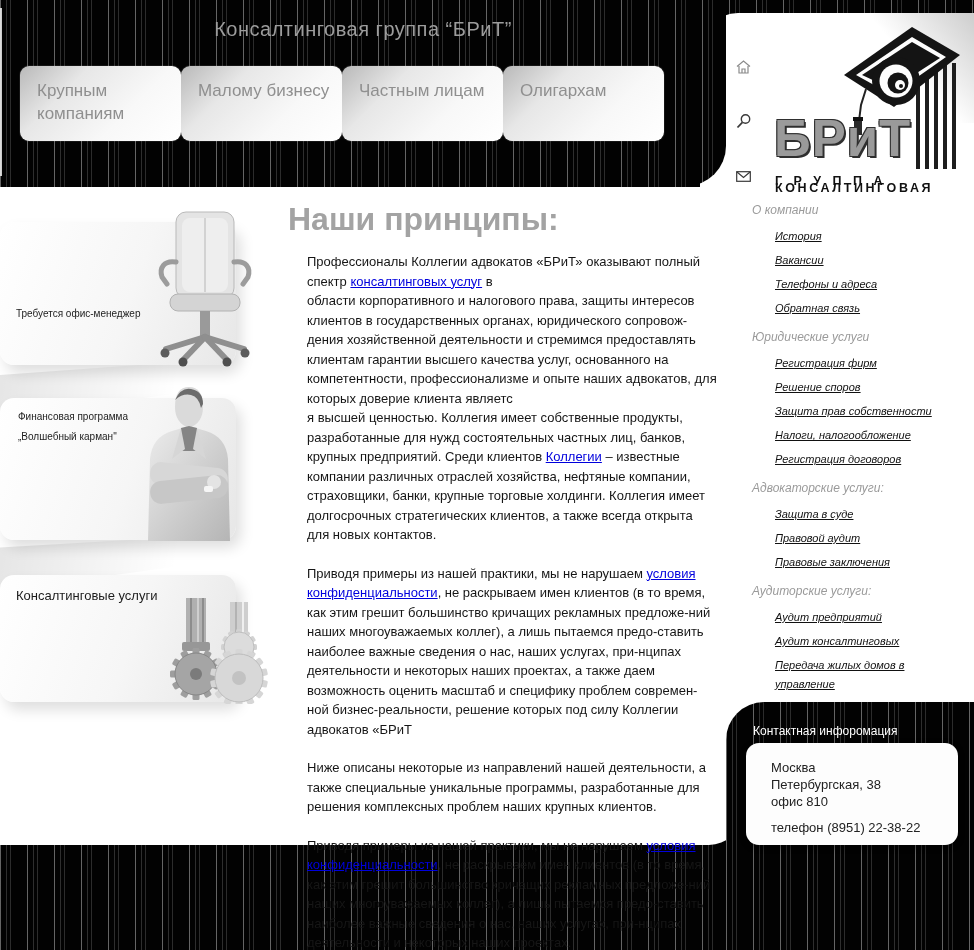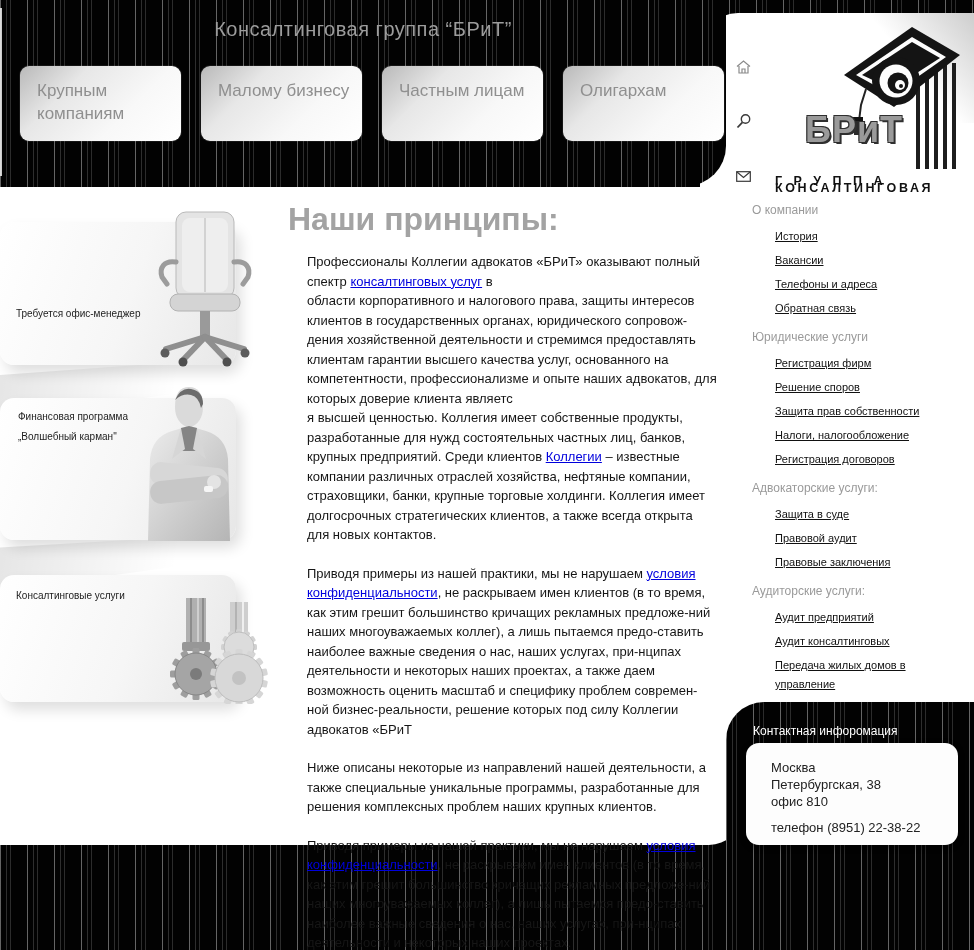--- a/index.html
+++ b/index.html
@@ -17,42 +17,42 @@
   
   .right-panel{position:absolute;left:700px;top:13px;width:274px;height:702px;background:#fff;
                border-top-left-radius:38px;z-index:2;}
   .main-panel{position:absolute;left:0;top:187px;width:741px;height:658px;background:#fff;
               border-radius:0 32px 32px 0;z-index:3;}
   .header{position:absolute;left:0;top:0;width:726px;height:186px;z-index:4;
           border-bottom-right-radius:40px;}
   .edge-light{position:absolute;left:0;top:8px;width:2px;height:168px;background:rgba(240,240,240,.85);}
   .site-title{position:absolute;left:0;top:18px;width:726px;text-align:center;
               font-size:20px;color:#9c9c9c;letter-spacing:.5px;}
-  .hbtn-row{position:absolute;left:20px;top:66px;display:flex;gap:20px;}
+  .hbtn-row{position:absolute;left:20px;top:66px;display:flex;gap:0;}
   .hbtn{width:161px;height:75px;box-sizing:border-box;padding:13px 12px 0 17px;
         border-radius:9px;font-size:17px;line-height:23px;color:#8f8f8f;cursor:pointer;
         background:linear-gradient(135deg,#b9b9b9 0%,#e7e7e7 30%,#f8f8f8 65%,#ffffff 100%);
         box-shadow:0 0 0 1px rgba(255,255,255,0.08);}
 
   
   .corner-streak{position:absolute;top:0;right:0;width:130px;height:110px;border-top-left-radius:38px;
                  background:linear-gradient(230deg,#cdcdcd 0%,rgba(255,255,255,0) 48%);}
   .rail{position:absolute;left:36px;top:20px;width:22px;}
   .rail .ric{position:absolute;left:0;cursor:pointer;}
   .logo{position:absolute;left:62px;top:8px;width:208px;height:170px;cursor:pointer;}
   .logo-emblem{position:absolute;right:4px;top:2px;}
-  .logo-name{position:absolute;left:12px;top:88px;font-size:36px;font-weight:bold;color:#9a9a9a;
+  .logo-name{position:absolute;left:12px;top:88px;font-size:51px;font-weight:bold;color:#9a9a9a;
              text-shadow:2px 2px 0 #2f2f2f,-1px -1px 0 #2f2f2f,1px -1px 0 #2f2f2f,-1px 1px 0 #2f2f2f;
-             letter-spacing:1px;z-index:2;margin-left:31px;}
+             letter-spacing:1px;z-index:2;}
   .logo-sub1{position:absolute;left:13px;top:124px;font-size:12.5px;font-weight:bold;color:#111;
              letter-spacing:2.6px;z-index:2;white-space:nowrap;margin-top:36px;}
   .logo-sub2{position:absolute;left:13px;top:153px;font-size:12.5px;font-weight:bold;color:#111;
              letter-spacing:11.5px;z-index:2;white-space:nowrap;}
   .nav{position:absolute;left:52px;top:190px;width:210px;}
-  .nav-section{margin-bottom:13px;}
+  .nav-section{margin-bottom:13px;font-style:italic;}
   .nav-title{font-size:12px;color:#9a9a9a;margin:0 0 9px 0;}
   .nav-row{margin:0 0 5px 0;padding-left:23px;line-height:17px;}
   .nav-row a{font-size:11px;color:#111;text-decoration:underline;}
 
   
   .contact-block{position:absolute;left:726px;top:702px;width:248px;height:248px;z-index:4;
                  border-top-left-radius:38px;}
   .contact-title{position:absolute;left:27px;top:22px;font-size:12px;color:#fff;}
   .contact-card{position:absolute;left:20px;top:41px;width:212px;height:102px;background:#fdfdfd;
                 border-radius:13px;box-sizing:border-box;padding:16px 10px 0 25px;
@@ -70,21 +70,21 @@
   
   .promo{position:absolute;left:0;width:236px;border-radius:14px;cursor:pointer;
          background:linear-gradient(110deg,#ffffff 0%,#f6f6f6 55%,#e7e7e7 100%);
          box-shadow:5px 8px 14px rgba(0,0,0,.13);}
   .promo .card-label{position:absolute;left:16px;font-size:10px;color:#1c1c1c;line-height:20px;}
   #promo-chair{top:35px;height:143px;}
   #promo-chair .card-label{top:82px;}
   #promo-man{top:211px;height:142px;}
   #promo-man .card-label{top:9px;left:18px;}
   #promo-gears{top:388px;height:127px;}
-  #promo-gears .card-label{top:11px;font-size:10px;}
+  #promo-gears .card-label{top:11px;font-size:13px;}
   .promo-img{position:absolute;z-index:2;}
   #img-chair{left:146px;top:23px;}
   #img-man{left:138px;top:198px;}
   #img-gears{left:158px;top:411px;}
   .wedge{position:absolute;left:0;background:linear-gradient(100deg,rgba(0,0,0,0.10),rgba(0,0,0,0) 70%);}
   #wedge1{top:170px;width:250px;height:60px;clip-path:polygon(0 30%,100% 0,100% 45%,0 100%);}
   #wedge2{top:346px;width:250px;height:58px;clip-path:polygon(0 25%,100% 0,100% 40%,0 100%);}
 </style>
 </head>
 <body>

